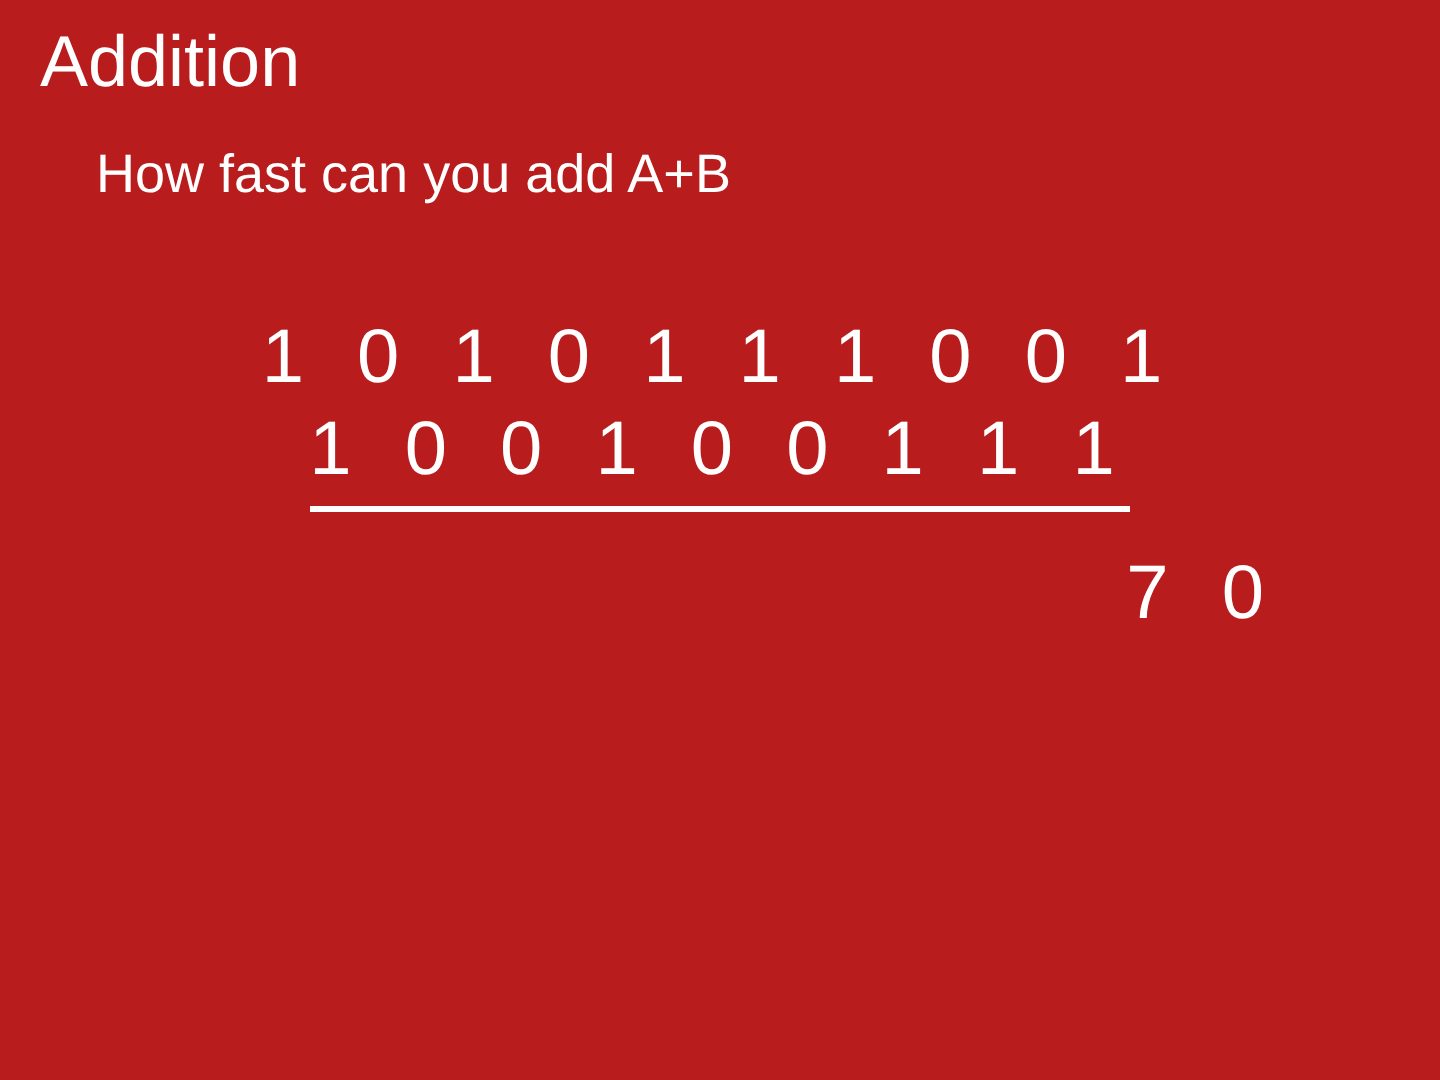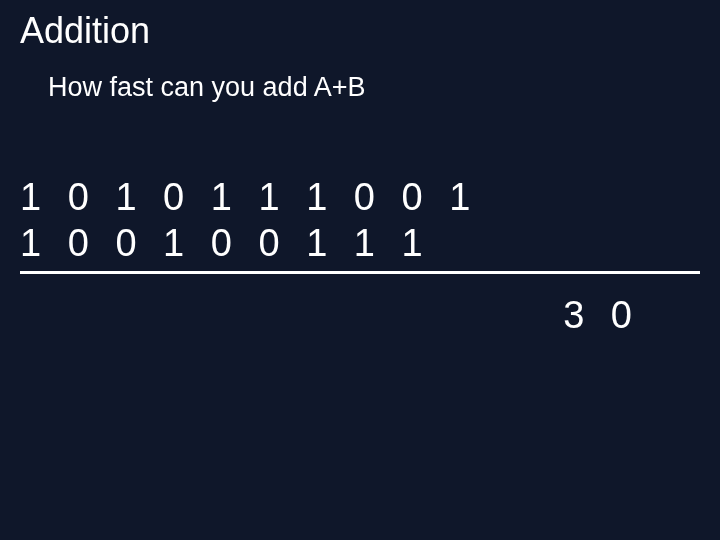--- a/index.html
+++ b/index.html
@@ -16,21 +16,21 @@
 
     body {
       background-color: #2aA090;
       font-family: 'Segoe UI', Arial, sans-serif;
       color: #ffffff;
     }
 
     .page {
       width: 720px;
       height: 540px;
-      background-color: #0f172a;
+      background-color: #b91c1c;
       position: relative;
       display: flex;
       flex-direction: column;
       padding: 10px 20px;
     }
 
     .title {
       font-size: 36px;
       font-weight: 400;
       margin-bottom: 20px;
@@ -41,21 +41,22 @@
       font-size: 27px;
       font-weight: 300;
       margin-left: 28px;
       margin-bottom: 50px;
       color: #ffffff;
     }
 
     .equation-area {
       display: flex;
       flex-direction: column;
-      margin-top: 20px;
+      align-items: center;
+      margin-top: 2px;
     }
 
     .row {
       font-size: 38px;
       font-weight: 300;
       letter-spacing: 8px;
       color: #ffffff;
       line-height: 1.3;
     }
 
@@ -80,15 +81,15 @@
   </style>
 </head>
 <body>
 
 <div class="page">
   <div class="title">Addition</div>
   <div class="subtitle">How fast can you add A+B</div>
   <div class="equation-area">
     <div class="row">1 0 1 0 1 1 1 0 0 1</div>
     <div class="row-b">1 0 0 1 0 0 1 1 1</div>
-    <div class="result-row">3 0</div>
+    <div class="result-row">7 0</div>
   </div>
 </div>
 
 </body></html>

